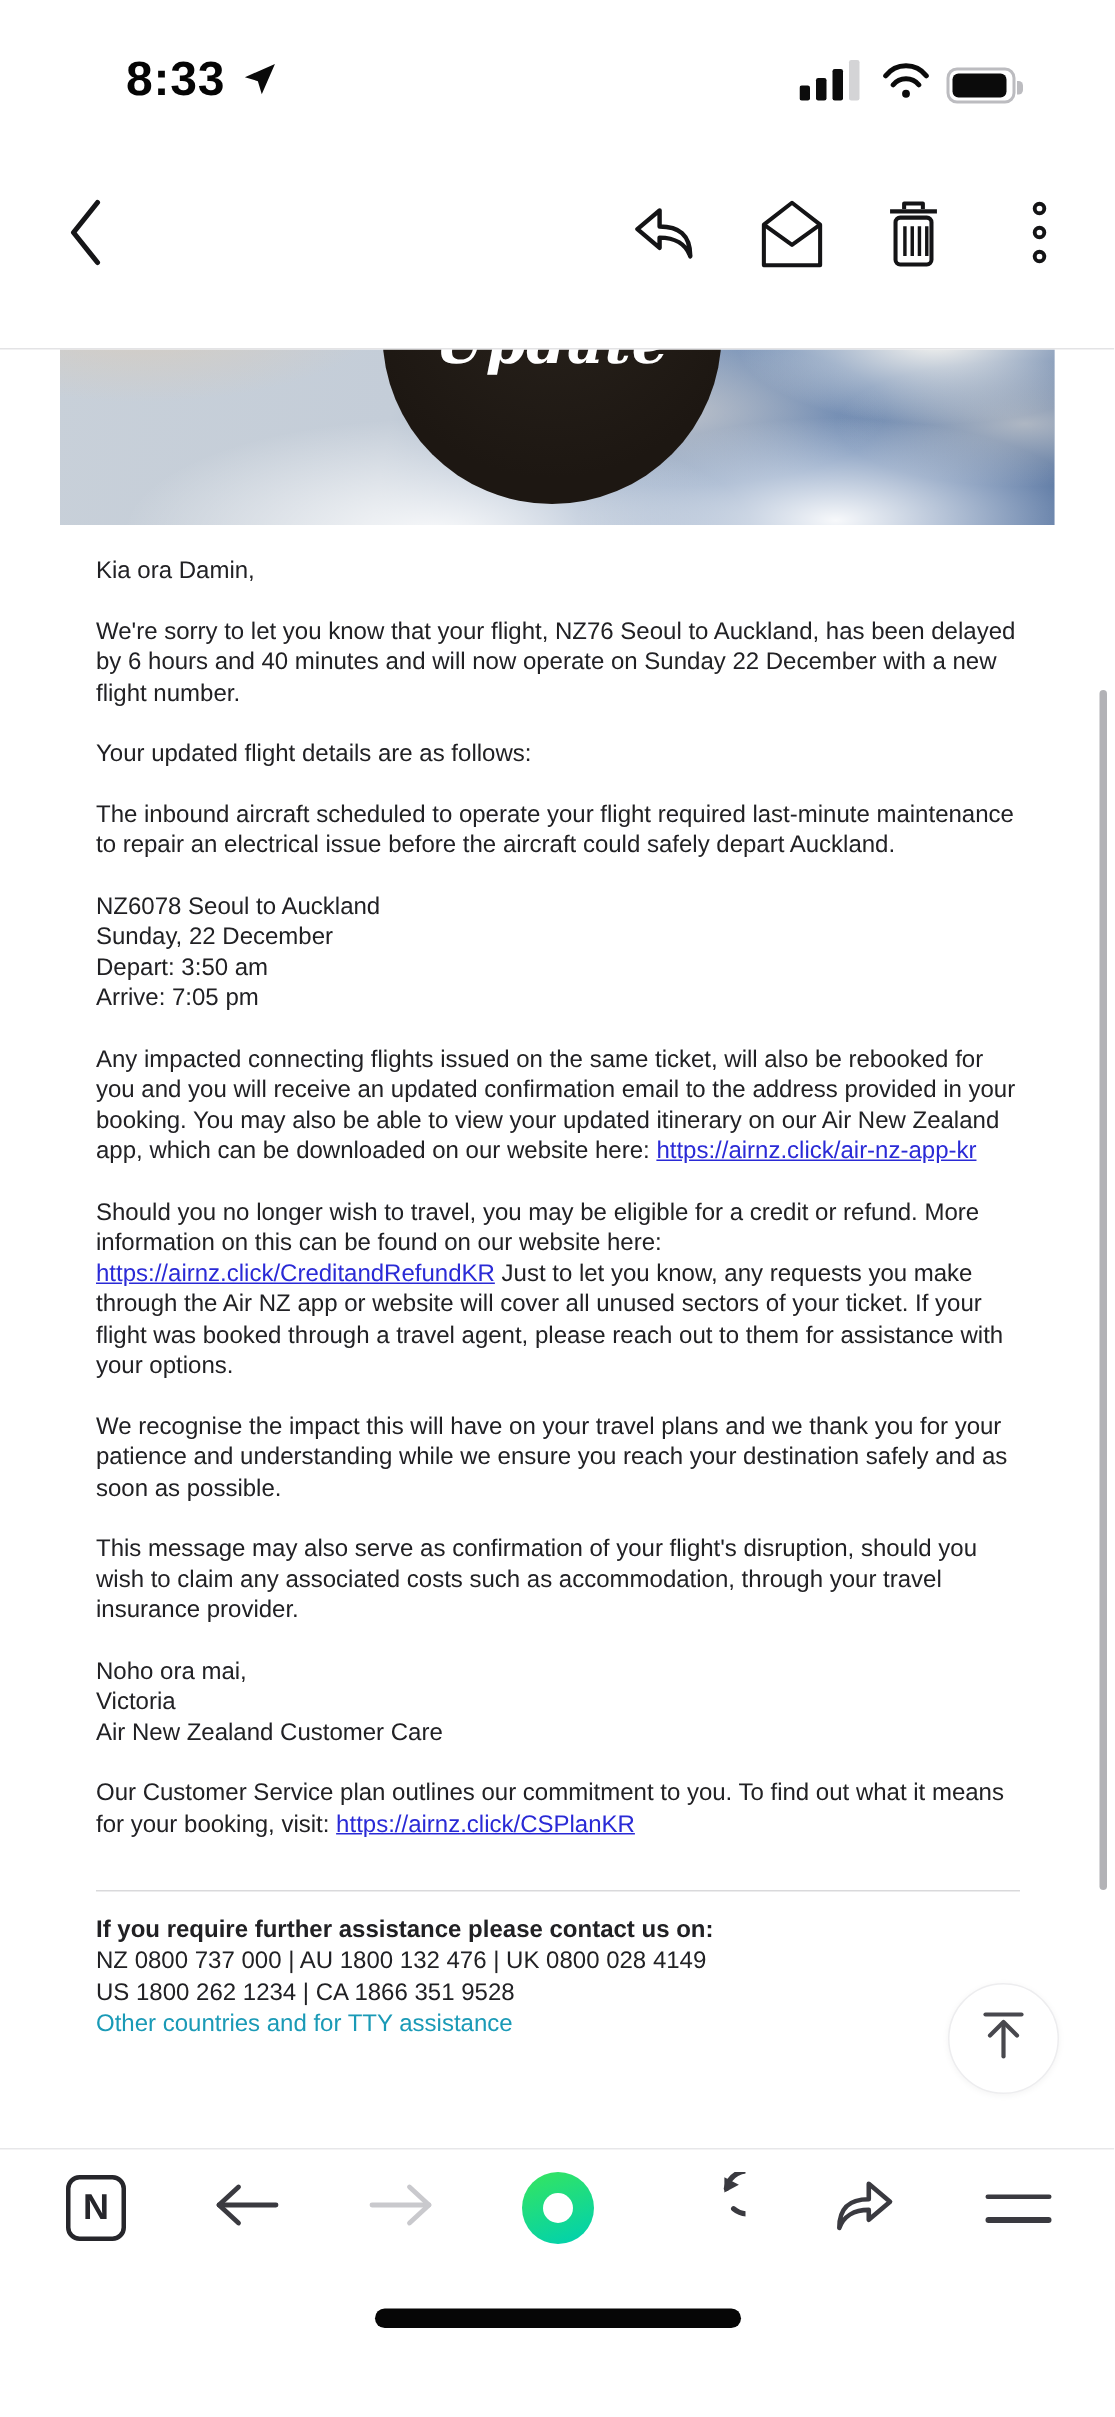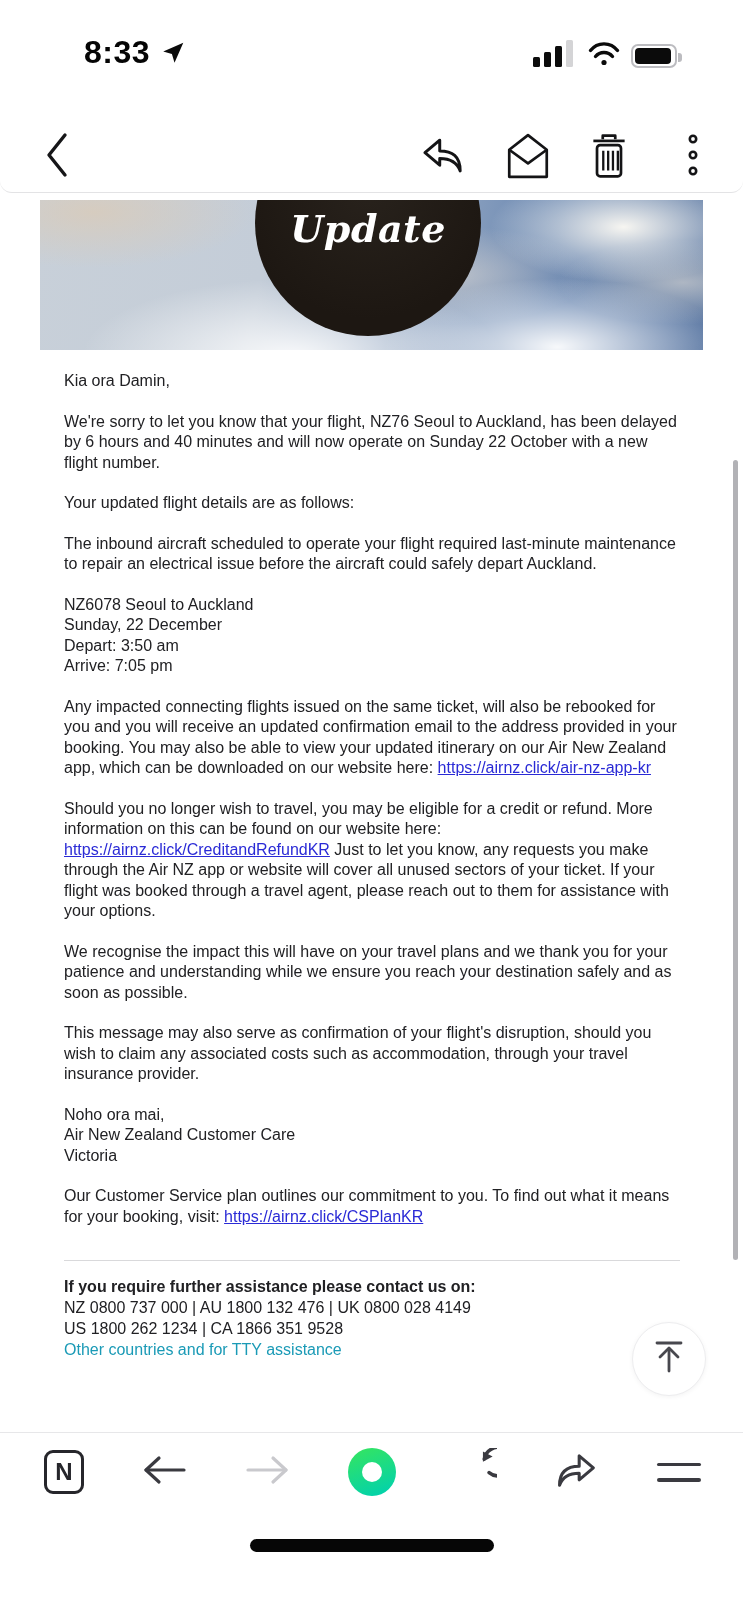--- a/index.html
+++ b/index.html
@@ -5,22 +5,22 @@
   * { margin:0; padding:0; box-sizing:border-box; }
   html,body { background:#ffffff; }
   .page {
     position:relative; width:743px; height:1611px; overflow:hidden;
     background:#ffffff;
     font-family:"Liberation Sans", sans-serif;
     color:#212124;
   }
   
   .top-chrome {
-    position:absolute; top:0; left:0; width:743px; height:193px;
-    background:#ffffff; border-bottom:1px solid #e3e3e5; z-index:30;border-radius:12px;
+    position:absolute; top:0; left:0; width:743px; height:233px;
+    background:#ffffff; border-bottom:1px solid #e3e3e5; z-index:30;
   }
   .status-time {
     position:absolute; left:84px; top:34px;
     font-size:32px; font-weight:700; letter-spacing:.5px; color:#050505;
   }
   .loc-icon { position:absolute; left:160px; top:40px; }
   .status-right { position:absolute; right:66px; top:40px; display:flex; align-items:center; gap:11px; }
   .battery { position:relative; width:46px; height:24px; border:2px solid #bcbcc0; border-radius:7px; }
   .battery .fill { position:absolute; left:2px; top:2px; bottom:2px; width:86%; background:#0b0b0b; border-radius:4px; }
   .battery .nub { position:absolute; right:-7px; top:7px; width:4px; height:9px; background:#bcbcc0; border-radius:0 3px 3px 0; }
@@ -162,42 +162,42 @@
   </div>
 
   <div class="content">
     <div class="hero">
       <div class="hero-circle"></div>
       <div class="hero-title">Update</div>
     </div>
 
     <div class="body-text">
       <p>Kia ora Damin,</p>
-      <p>We're sorry to let you know that your flight, NZ76 Seoul to Auckland, has been delayed by 6 hours and 40 minutes and will now operate on Sunday 22 October with a new flight number.</p>
+      <p>We're sorry to let you know that your flight, NZ76 Seoul to Auckland, has been delayed by 6 hours and 40 minutes and will now operate on Sunday 22 December with a new flight number.</p>
       <p>Your updated flight details are as follows:</p>
       <p>The inbound aircraft scheduled to operate your flight required last-minute maintenance to repair an electrical issue before the aircraft could safely depart Auckland.</p>
 
       <div class="block">
         <div>NZ6078 Seoul to Auckland</div>
         <div>Sunday, 22 December</div>
         <div>Depart: 3:50 am</div>
         <div>Arrive: 7:05 pm</div>
       </div>
 
       <p><span>Any impacted connecting flights issued on the same ticket, will also be rebooked for you and you will receive an updated confirmation email to the address provided in your booking. You may also be able to view your updated itinerary on our Air New Zealand app, which can be downloaded on our website here: </span><a class="blue-link wrap-any" href="#">https://airnz.click/air-nz-app-kr</a></p>
 
       <p><span>Should you no longer wish to travel, you may be eligible for a credit or refund. More information on this can be found on our website here: </span><a class="blue-link" href="#">https://airnz.click/CreditandRefundKR</a><span> Just to let you know, any requests you make through the Air NZ app or website will cover all unused sectors of your ticket. If your flight was booked through a travel agent, please reach out to them for assistance with your options.</span></p>
 
       <p>We recognise the impact this will have on your travel plans and we thank you for your patience and understanding while we ensure you reach your destination safely and as soon as possible.</p>
       <p>This message may also serve as confirmation of your flight's disruption, should you wish to claim any associated costs such as accommodation, through your travel insurance provider.</p>
 
       <div class="block">
         <div>Noho ora mai,</div>
+        <div>Victoria</div>
         <div>Air New Zealand Customer Care</div>
-        <div>Victoria</div>
       </div>
 
       <p><span>Our Customer Service plan outlines our commitment to you. To find out what it means for your booking, visit: </span><a class="blue-link" href="#">https://airnz.click/CSPlanKR</a></p>
 
       <div class="rule"></div>
 
       <div class="assist">
         <div class="hd">If you require further assistance please contact us on:</div>
         <div>NZ 0800 737 000 | AU 1800 132 476 | UK 0800 028 4149</div>
         <div>US 1800 262 1234 | CA 1866 351 9528</div>

